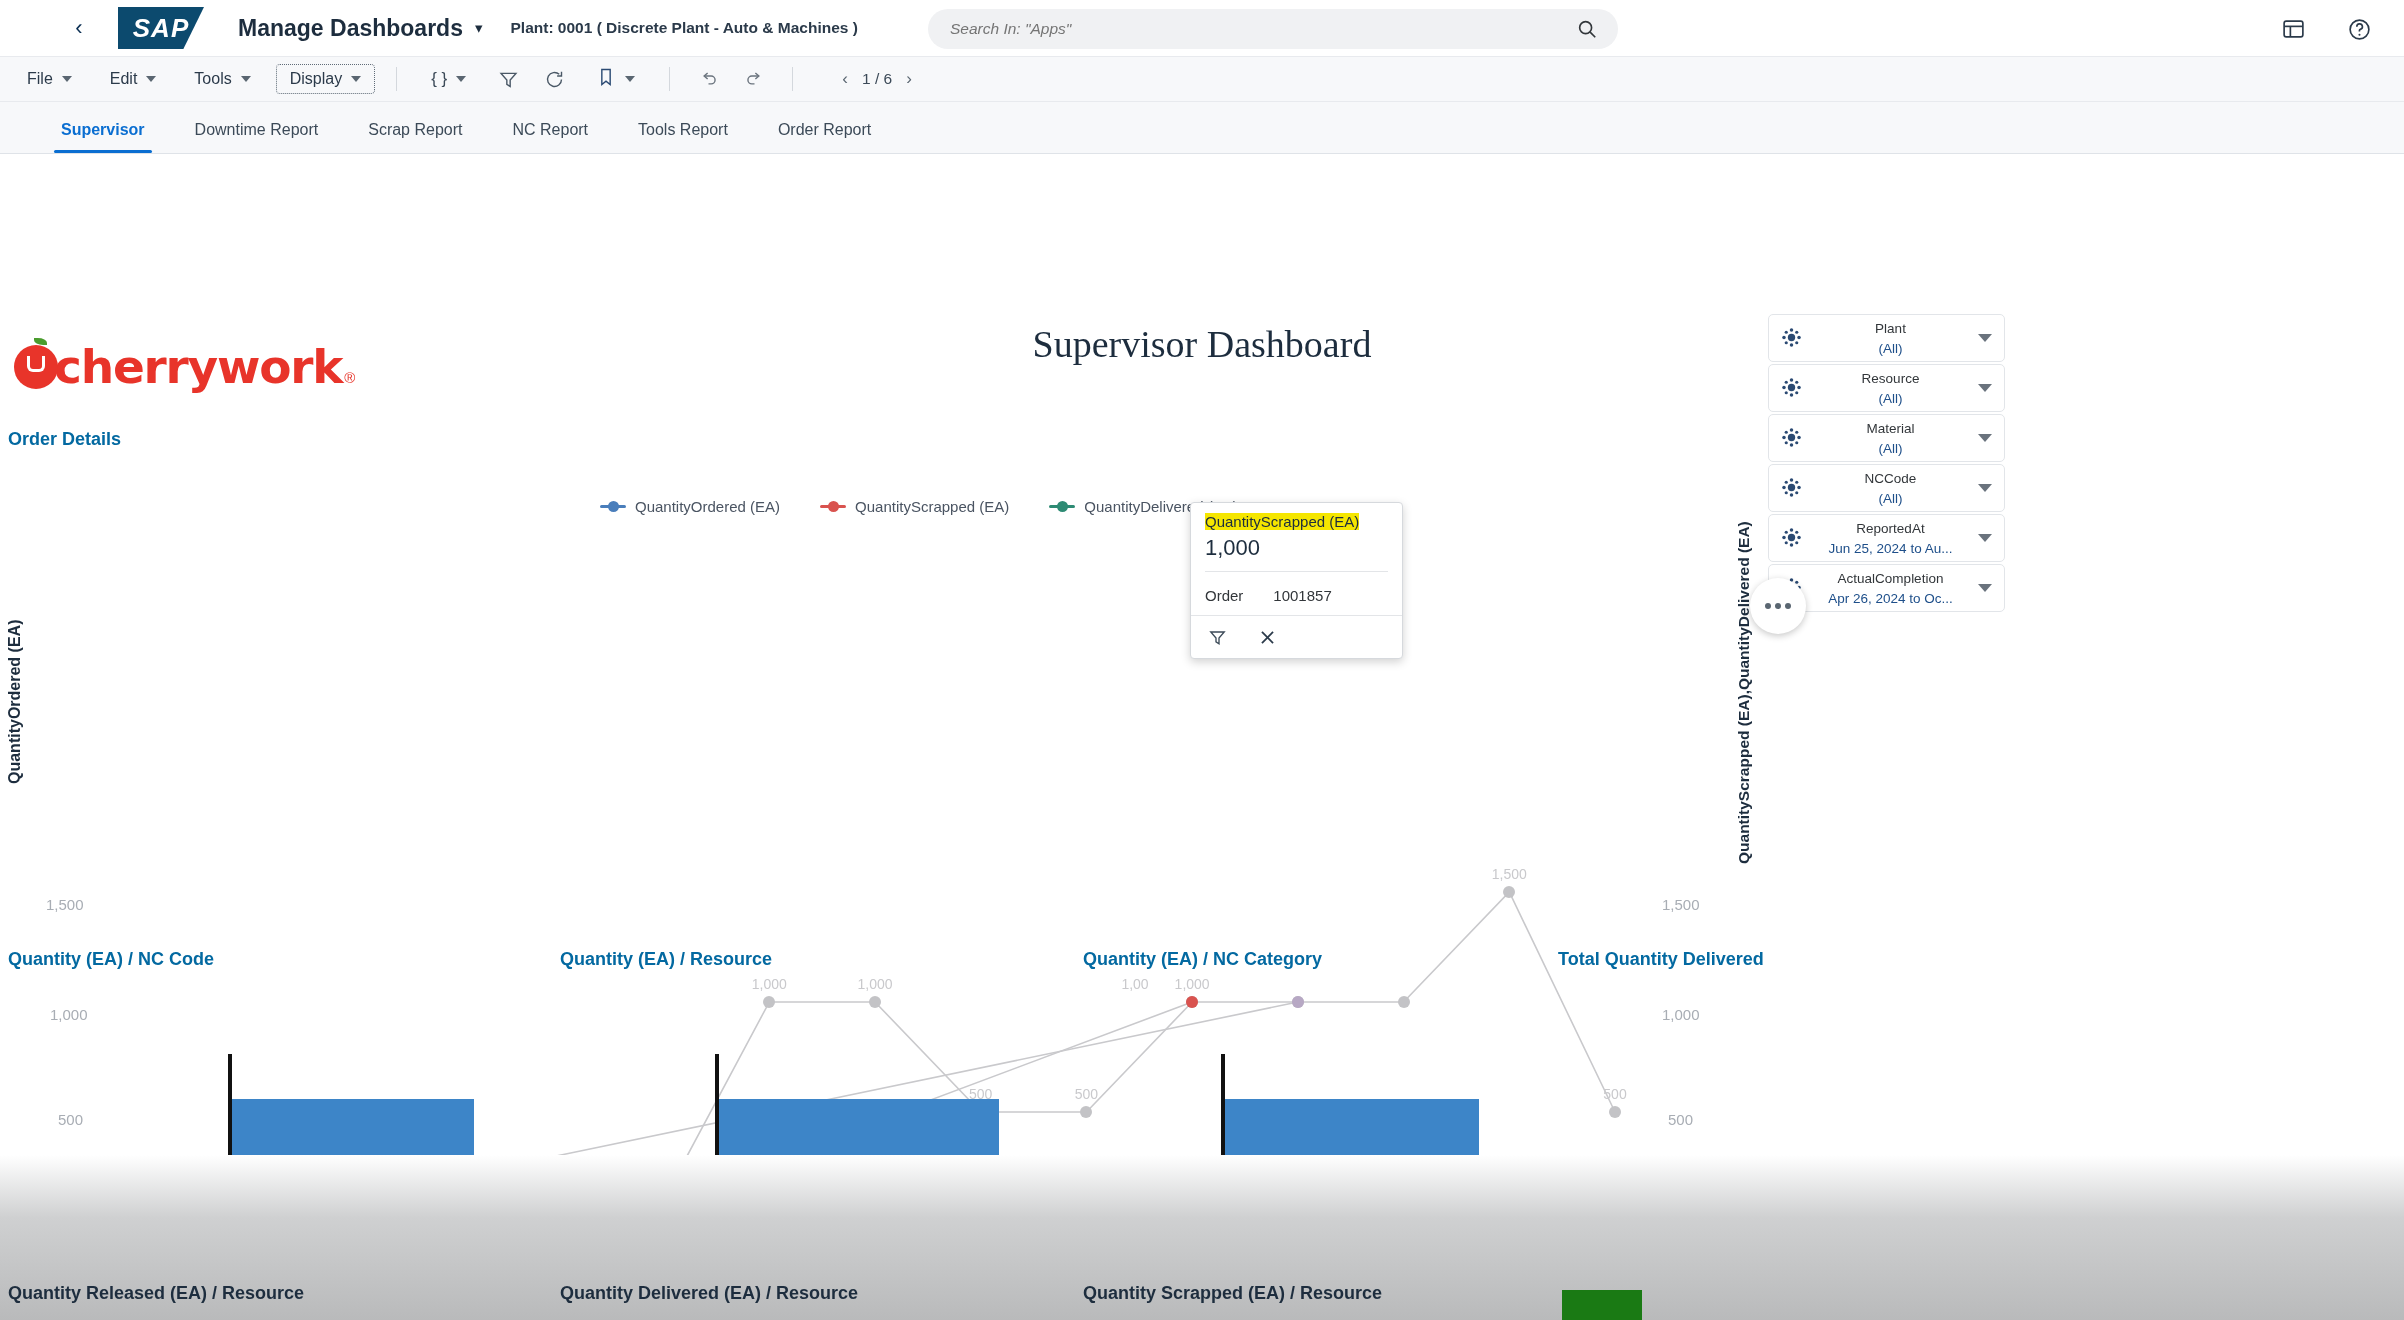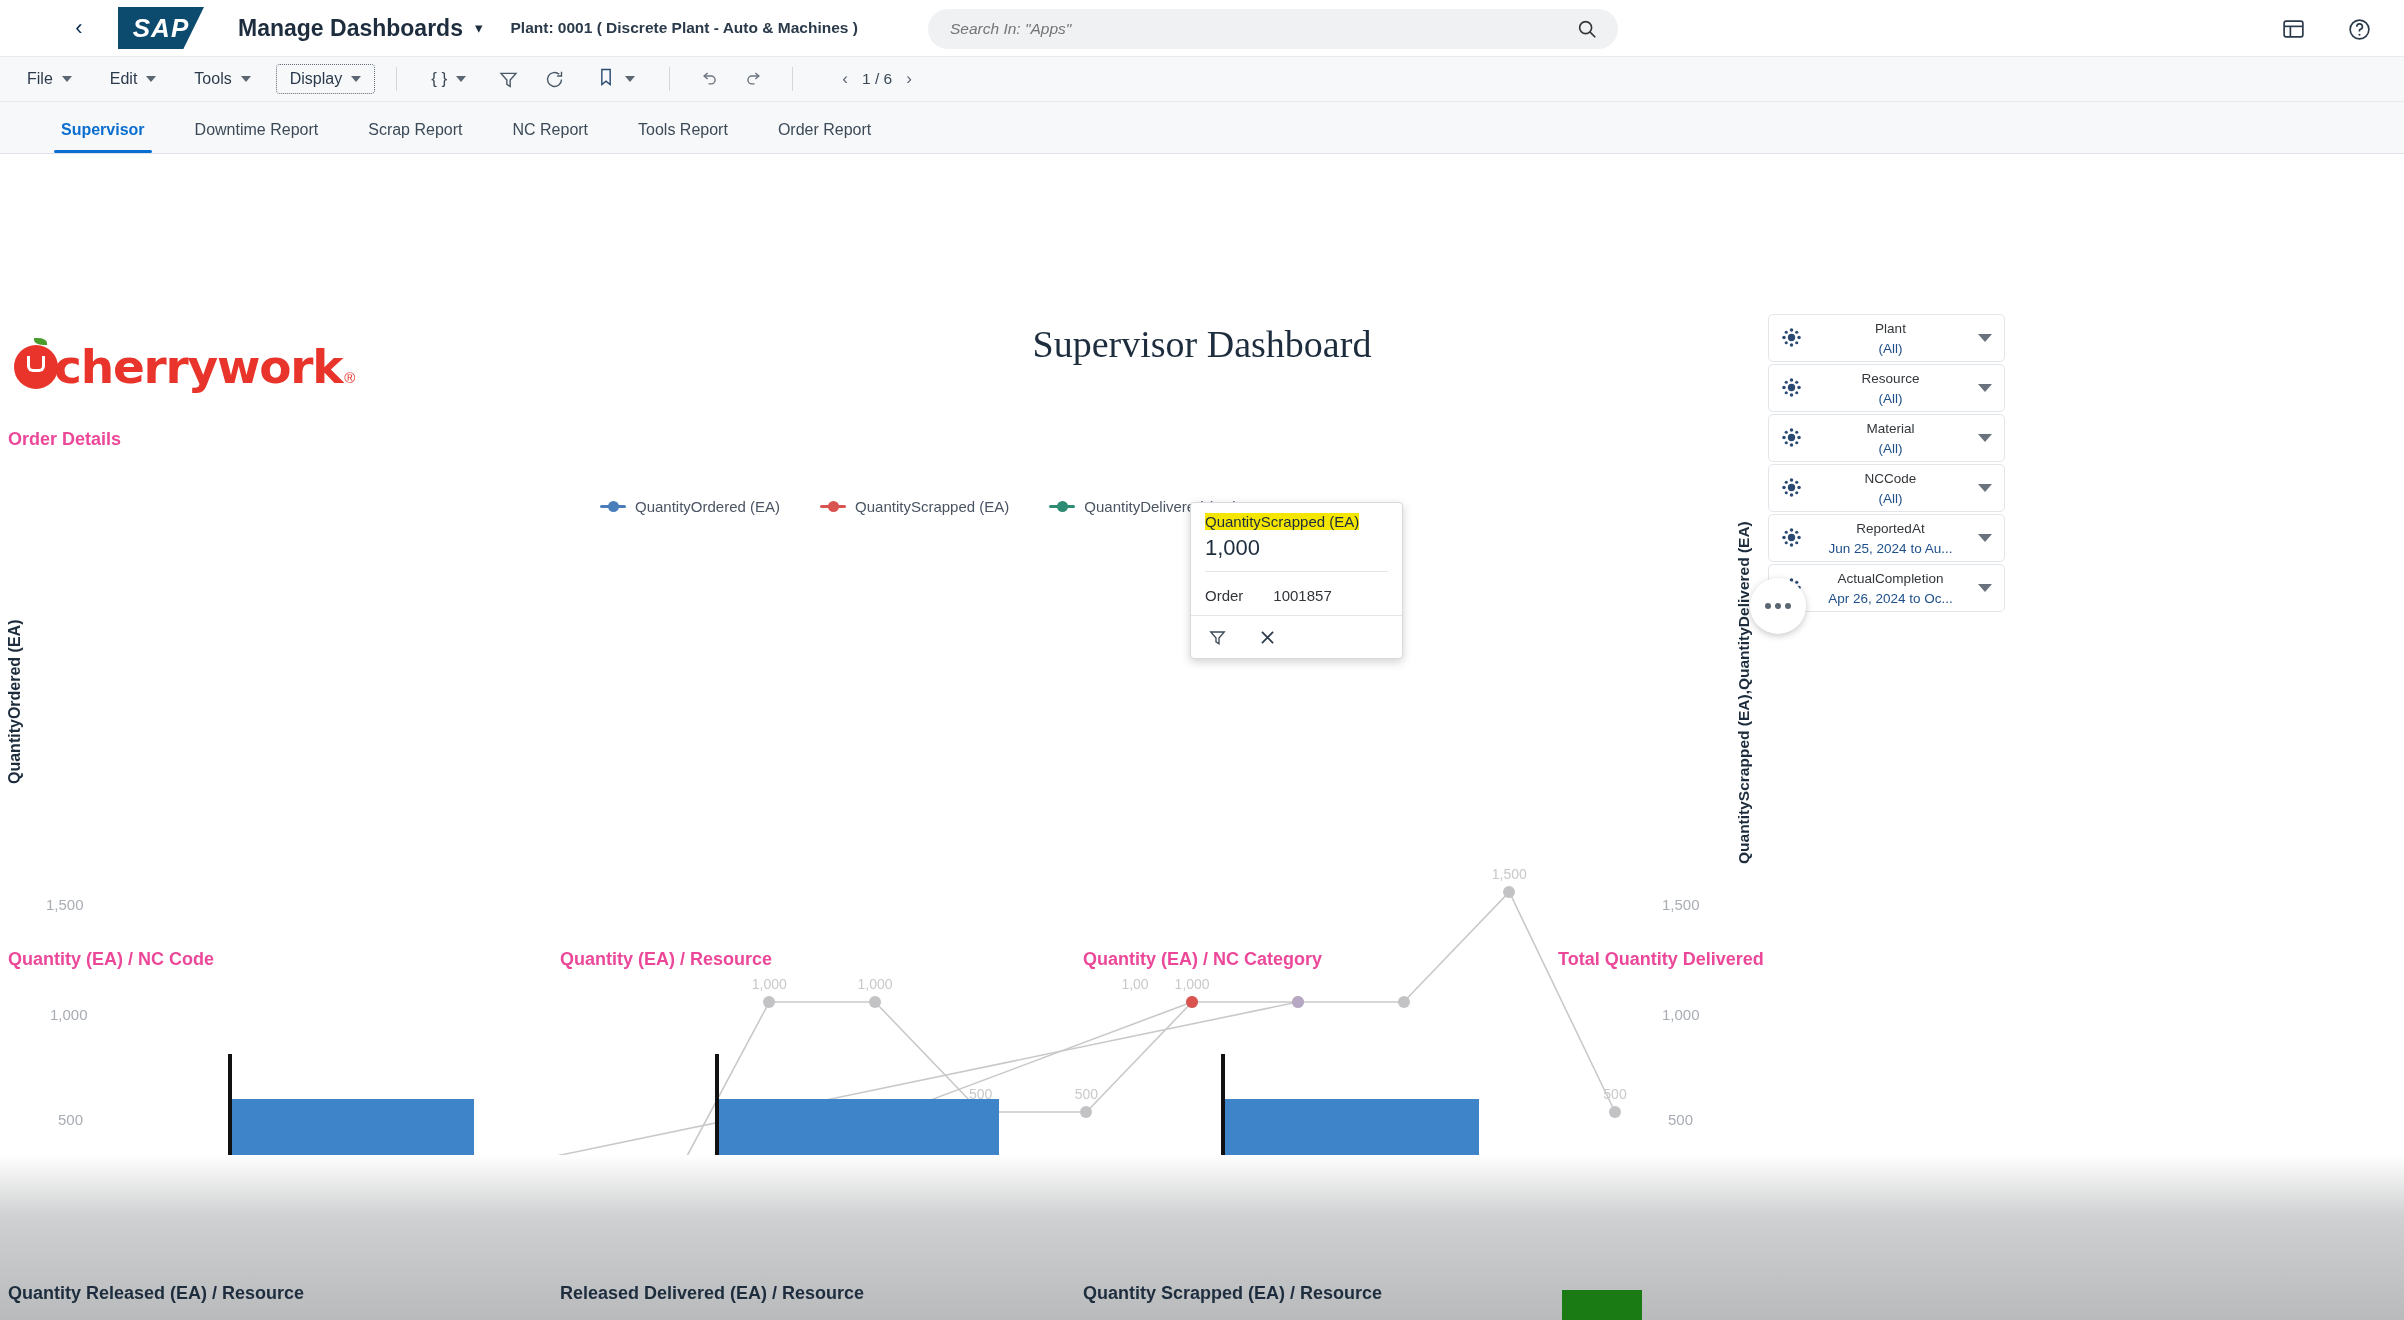--- a/index.html
+++ b/index.html
@@ -89,21 +89,21 @@
     border:3.5px solid #fff;border-top:none;border-radius:0 0 6px 6px; }
   .cw-word{ font-size:47px;font-weight:bold;color:#e8342a;letter-spacing:-1.2px;
     margin-left:-4px; font-family:"DejaVu Sans", sans-serif; }
   .cw-reg{ font-size:15px;color:#e8342a;margin-left:2px;align-self:flex-end;margin-bottom:8px;}
 
   .dash-title{
     position:absolute; left:0; right:0; top:168px; text-align:center;
     font-size:38px; color:#1d2d3e; font-family:"Liberation Serif", serif;
   }
   .section-h{
-    position:absolute; font-size:18px; font-weight:bold; color:#ec4899;
+    position:absolute; font-size:18px; font-weight:bold; color:#0369a1;
   }
 
   
   .linechart{ position:absolute; left:0; top:330px; width:1760px; height:430px; }
   .legend{ position:absolute; left:600px; top:14px; display:flex; gap:40px; }
   .lg{ display:flex;align-items:center;gap:9px; font-size:15px; color:#4a5462; }
   .lg-mark{ width:26px;height:3px; border-radius:2px; position:relative; }
   .lg-mark::after{ content:"";position:absolute;left:8px;top:-4px;width:11px;height:11px;
     border-radius:50%; background:inherit; }
 
@@ -592,15 +592,15 @@
       <span class="bc-unit" style="left:100px; top:108px;">EA</span>
       <div class="bc-axis" style="left:138px;"></div>
       <div class="bc-bar" style="left:142px; top:45px; width:254px; height:140px;"></div>
       <span class="bc-val" style="left:403px; top:108px;">1,000</span>
     </div>
   </div>
 </div>
 
 <div class="bottom-strip"></div>
 <div class="bs-title" style="left:8px;">Quantity Released (EA) / Resource</div>
-<div class="bs-title" style="left:560px;">Released Delivered (EA) / Resource</div>
+<div class="bs-title" style="left:560px;">Quantity Delivered (EA) / Resource</div>
 <div class="bs-title" style="left:1083px;">Quantity Scrapped (EA) / Resource</div>
 <div class="green-box"></div>
 
 </body></html>

